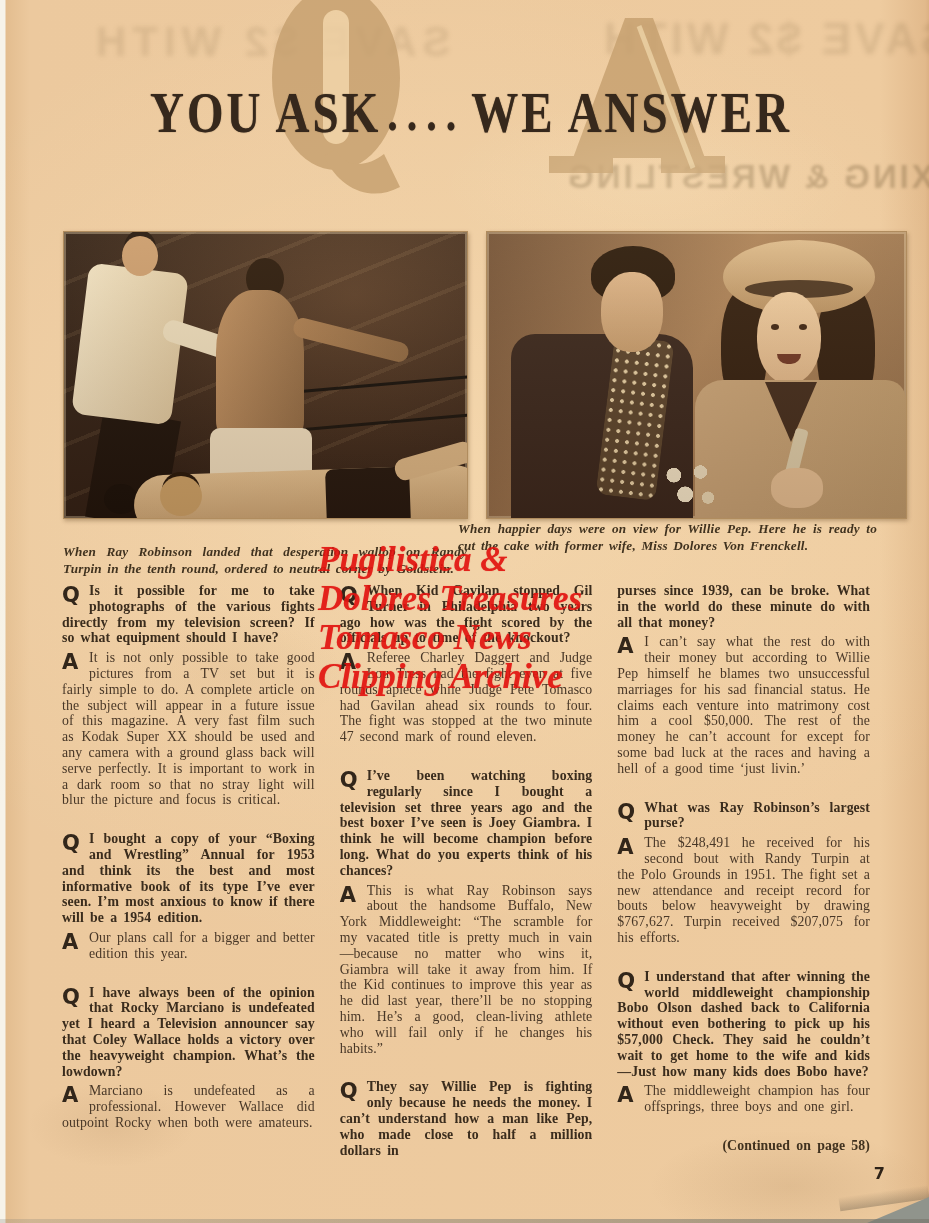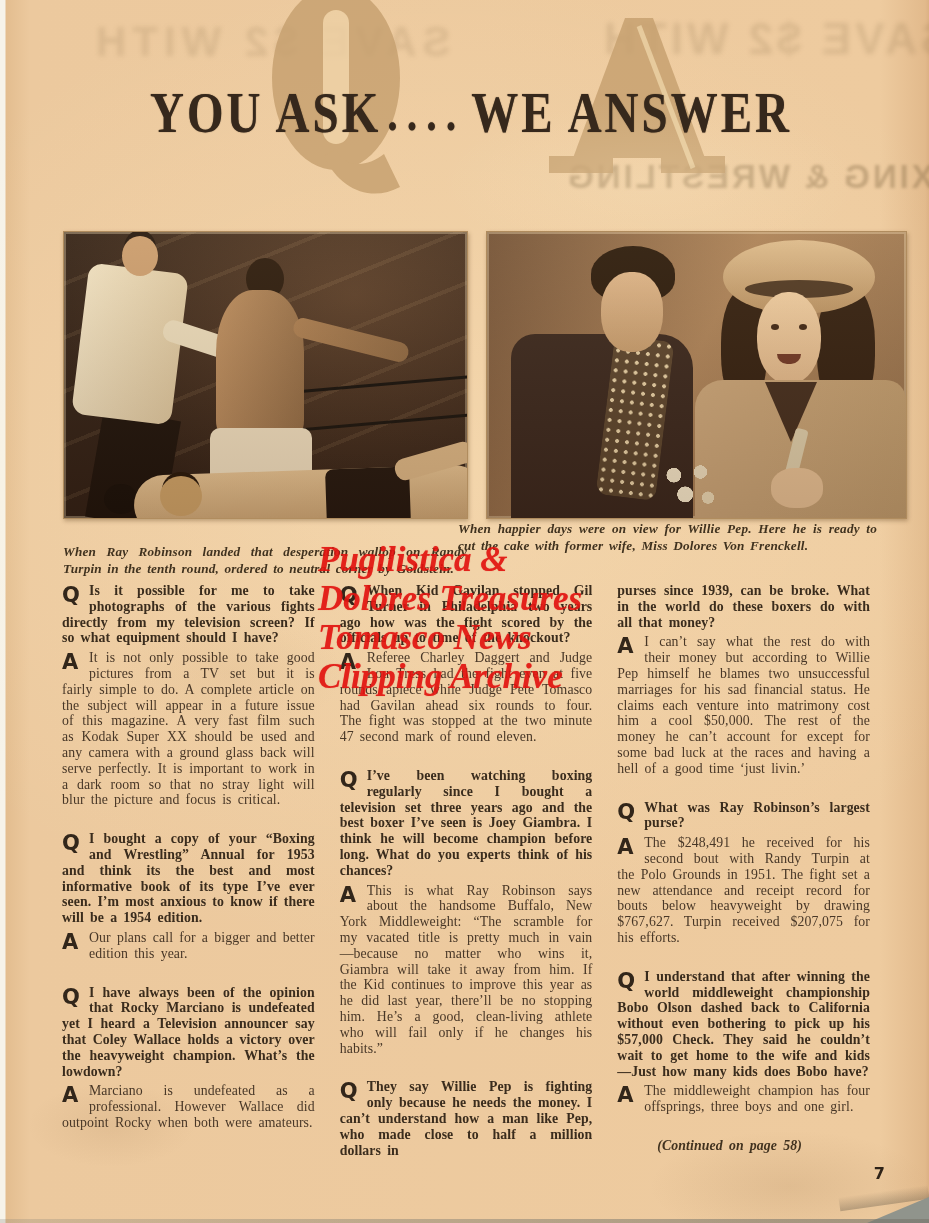--- a/index.html
+++ b/index.html
@@ -103,21 +103,21 @@
     text-shadow:0 0 1px rgba(226,20,16,.55);}
 
   
   .columns{position:absolute;left:62px;top:583px;width:808px;display:flex;gap:25px;z-index:2;}
   .qa-col{flex:1 1 0;}
   .qa{margin:0 0 22px;text-align:justify;font-size:13.8px;line-height:15.8px;letter-spacing:.1px;word-spacing:2.6px;color:#483727;}
   .qa.q,.qa.qc{font-weight:bold;color:#3a2c1d;margin-bottom:4px;}
   .qa.a{margin-bottom:23px;}
   .qa:last-child{margin-bottom:0;}
   .mk{float:left;width:27px;height:31px;font-family:"DejaVu Sans",sans-serif;font-weight:900;font-size:21px;line-height:24px;color:#32261a;}
-  .qa.cont{font-style:italic;font-weight:bold;text-align:left;padding-left:40px;margin-top:4px;color:#41321f;}
+  .qa.cont{font-weight:bold;text-align:right;padding-left:40px;margin-top:4px;color:#41321f;}
 
   .page-number{position:absolute;right:44px;bottom:40px;z-index:6;font-family:"DejaVu Sans",sans-serif;font-weight:bold;font-size:16px;color:#2e2318;}
 </style>
 </head>
 <body>
 
 <div class="page">
 
   <div class="bleed bleed-tl">SAVE $2 WITH</div>
   <div class="bleed bleed-tr">SAVE $2 WITH</div>
@@ -200,21 +200,21 @@
         <p class="qa a"><span class="mk">A</span>Marciano is undefeated as a professional. However Wallace did outpoint Rocky when both were amateurs.</p>
       </div>
     <div class="qa-col">
         <p class="qa q"><span class="mk">Q</span>When Kid Gavilan stopped Gil Turner in Philadelphia two years ago how was the fight scored by the officials up to time of the knockout?</p>
         <p class="qa a"><span class="mk">A</span>Referee Charley Daggert and Judge Lou Tress had the fight even at five rounds apiece while Judge Pete Tomasco had Gavilan ahead six rounds to four. The fight was stopped at the two minute 47 second mark of round eleven.</p>
         <p class="qa q"><span class="mk">Q</span>I’ve been watching boxing regularly since I bought a television set three years ago and the best boxer I’ve seen is Joey Giambra. I think he will become champion before long. What do you experts think of his chances?</p>
         <p class="qa a"><span class="mk">A</span>This is what Ray Robinson says about the handsome Buffalo, New York Middleweight: “The scramble for my vacated title is pretty much in vain —because no matter who wins it, Giambra will take it away from him. If the Kid continues to improve this year as he did last year, there’ll be no stopping him. He’s a good, clean-living athlete who will fail only if he changes his habits.”</p>
         <p class="qa q"><span class="mk">Q</span>They say Willie Pep is fighting only because he needs the money. I can’t understand how a man like Pep, who made close to half a million dollars in</p>
       </div>
     <div class="qa-col">
-        <p class="qa qc">purses since 1939, can be broke. What in the world do these boxers do with all that money?</p>
+        <p class="qa qc">purses since 1939, can be broke. What in the world do these minute do with all that money?</p>
         <p class="qa a"><span class="mk">A</span>I can’t say what the rest do with their money but according to Willie Pep himself he blames two unsuccessful marriages for his sad financial status. He claims each venture into matrimony cost him a cool $50,000. The rest of the money he can’t account for except for some bad luck at the races and having a hell of a good time ‘just livin.’</p>
         <p class="qa q"><span class="mk">Q</span>What was Ray Robinson’s largest purse?</p>
         <p class="qa a"><span class="mk">A</span>The $248,491 he received for his second bout with Randy Turpin at the Polo Grounds in 1951. The fight set a new attendance and receipt record for bouts below heavyweight by drawing $767,627. Turpin received $207,075 for his efforts.</p>
         <p class="qa q"><span class="mk">Q</span>I understand that after winning the world middleweight championship Bobo Olson dashed back to California without even bothering to pick up his $57,000 Check. They said he couldn’t wait to get home to the wife and kids —Just how many kids does Bobo have?</p>
         <p class="qa a"><span class="mk">A</span>The middleweight champion has four offsprings, three boys and one girl.</p>
         <p class="qa cont">(Continued on page 58)</p>
       </div>
   </div>
 
   <div class="page-number">7</div>

